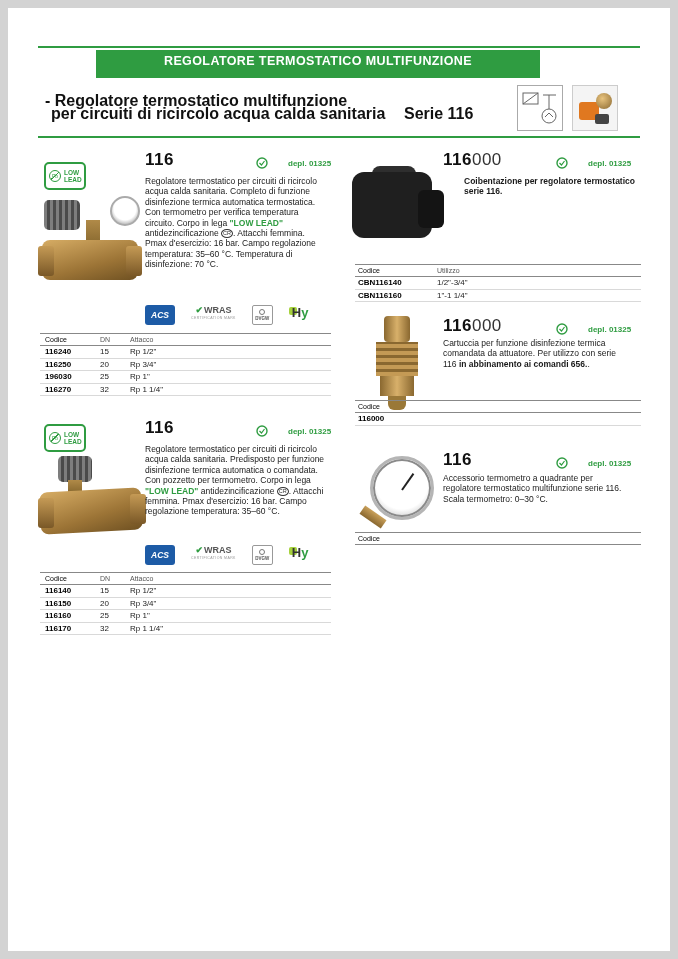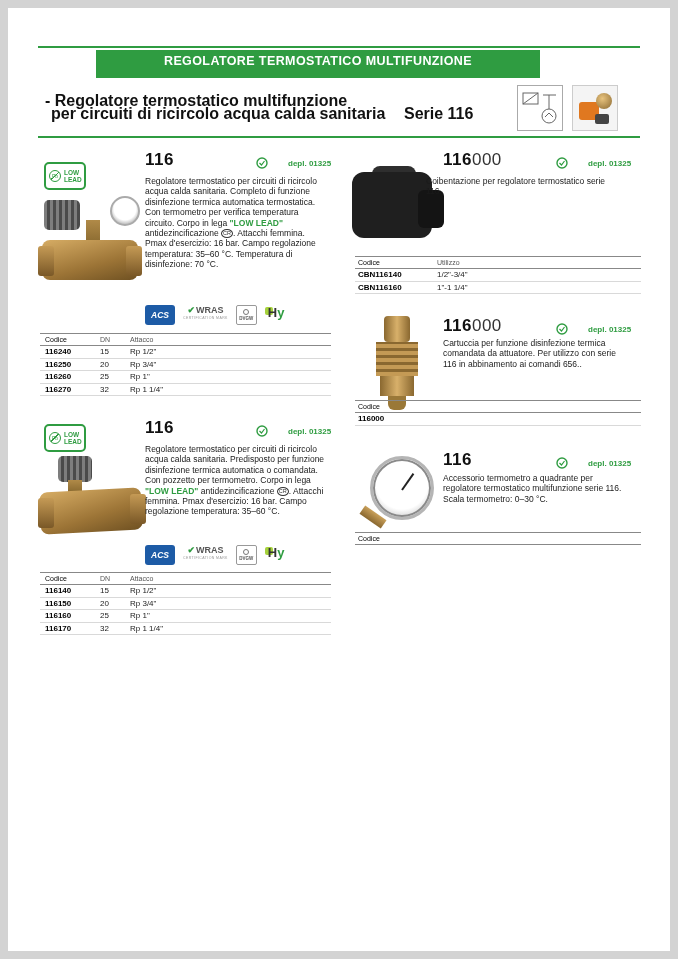--- a/index.html
+++ b/index.html
@@ -22,32 +22,32 @@
   .ptitle { font-size:17px; font-weight:bold; color:#111; letter-spacing:0.5px; }
   .ptitle .light { font-weight:400; color:#333; }
   .depl { display:flex; align-items:center; gap:20px; }
   .depl-text { color:#2f9c41; font-weight:bold; font-size:8px; }
 
   
   .pdesc { font-size:8.5px; line-height:10.4px; color:#1a1a1a; }
   .ll { color:#2f9c41; font-weight:bold; }
   .crmark { display:inline-block; font-size:5.5px; line-height:7px; border:1px solid #333;
             border-radius:50%; padding:0 1px; vertical-align:1px; color:#333; }
-  .bold { font-weight:normal; }
+  .bold { font-weight:bold; }
 
   
   .lowlead { width:42px; height:28px; border:2px solid #2f9c41; border-radius:5px;
              display:flex; align-items:center; gap:3px; padding:2px 3px; background:#fff; }
   .pb { width:12px; height:12px; border:1px solid #2f9c41; border-radius:50%;
         font-size:5px; color:#2f9c41; text-align:center; line-height:11px; flex:none;
         background:linear-gradient(135deg, transparent 45%, #2f9c41 45%, #2f9c41 53%, transparent 53%); }
   .lowlead .txt { font-size:6.5px; line-height:7px; font-weight:bold; color:#2f9c41; }
 
   
-  .certs { display:flex; gap:8px; align-items:flex-start; }
+  .certs { display:flex; gap:16px; align-items:flex-start; }
   .logo-acs { width:30px; height:20px; background:#1d5ba6; border-radius:3px; color:#fff;
               font-weight:bold; font-style:italic; font-size:8.5px; display:flex;
               align-items:center; justify-content:center; }
   .logo-wras { display:flex; flex-direction:column; align-items:center; }
   .wras-top { display:flex; align-items:center; gap:1px; font-weight:bold; font-size:9px; color:#555; }
   .wras-check { color:#2f9c41; font-size:9px; }
   .wras-sub { font-size:3.5px; color:#999; letter-spacing:0.4px; margin-top:1px; }
   .logo-dvgw { width:21px; height:20px; border:1px solid #999; border-radius:2px; display:flex;
                flex-direction:column; align-items:center; justify-content:center;
                font-size:4.5px; color:#555; font-weight:bold; }
@@ -194,21 +194,21 @@
       <span class="c-code">116240</span>
       <span class="c-dn">15</span>
       <span class="c-att">Rp 1/2"</span>
     </div>
     <div class="row">
       <span class="c-code">116250</span>
       <span class="c-dn">20</span>
       <span class="c-att">Rp 3/4"</span>
     </div>
     <div class="row">
-      <span class="c-code">116260</span>
+      <span class="c-code">196030</span>
       <span class="c-dn">25</span>
       <span class="c-att">Rp 1"</span>
     </div>
     <div class="row">
       <span class="c-code">116270</span>
       <span class="c-dn">32</span>
       <span class="c-att">Rp 1 1/4"</span>
     </div>
   </div>
 
@@ -296,23 +296,23 @@
   <div class="abs ptitle" style="left:443px; top:150px;">
     <span>116</span><span class="light">000</span>
   </div>
   <div class="abs depl" style="left:556px; top:157px;">
     <svg width="12" height="12" viewBox="0 0 12 12">
       <circle cx="6" cy="6" r="5" fill="none" stroke="#2f9c41" stroke-width="1.4"></circle>
       <path d="M3.5 6 l2 2 l3 -4" stroke="#2f9c41" stroke-width="1.2" fill="none"></path>
     </svg>
     <span class="depl-text">depl. 01325</span>
   </div>
-  <div class="abs pdesc" style="left:426px; top:176px; width:180px;">Coibentazione per regolatore termostatico serie 116.</div>
-
-  <div class="abs tbl" style="left:355px; top:256px; width:286px;">
+  <div class="abs pdesc" style="left:464px; top:176px; width:180px;font-weight:bold;">Coibentazione per regolatore termostatico serie 116.</div>
+
+  <div class="abs tbl" style="left:355px; top:264px; width:286px;">
     <div class="hdr">
       <span class="c-code2">Codice</span>
       <span class="c-util">Utilizzo</span>
     </div>
     <div class="row">
       <span class="c-code2">CBN116140</span>
       <span class="c-util">1/2"-3/4"</span>
     </div>
     <div class="row">
       <span class="c-code2">CBN116160</span>

